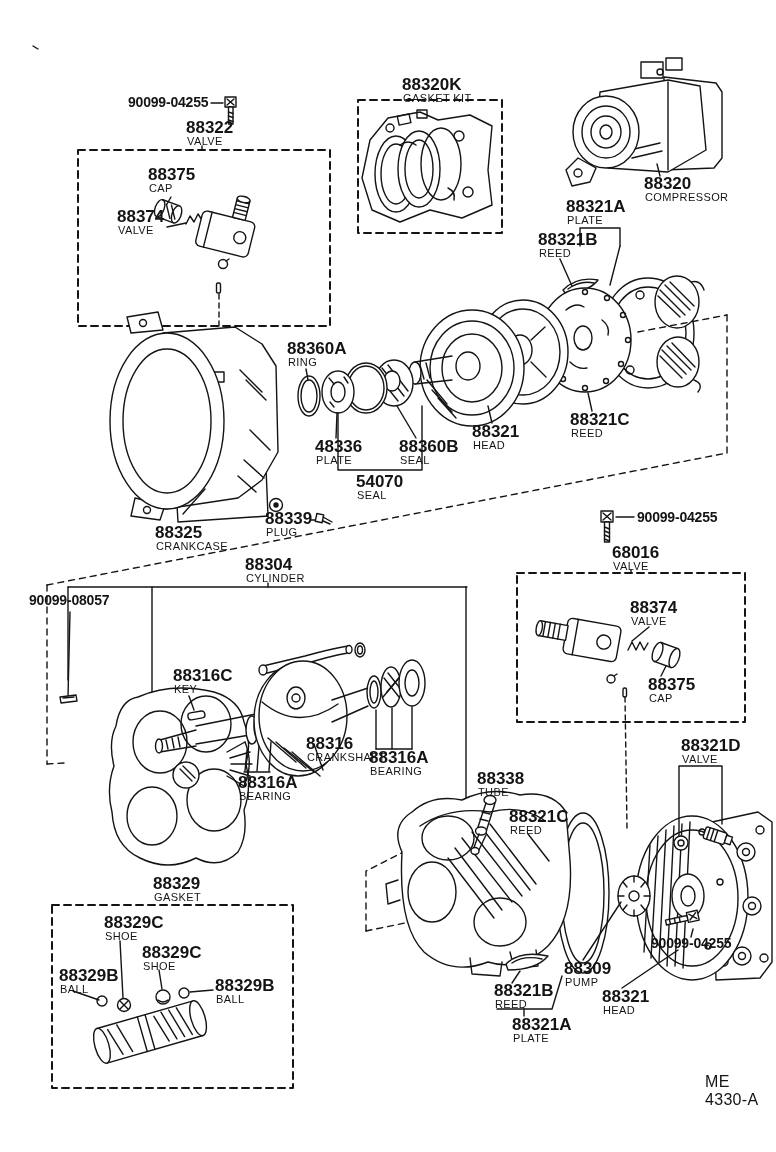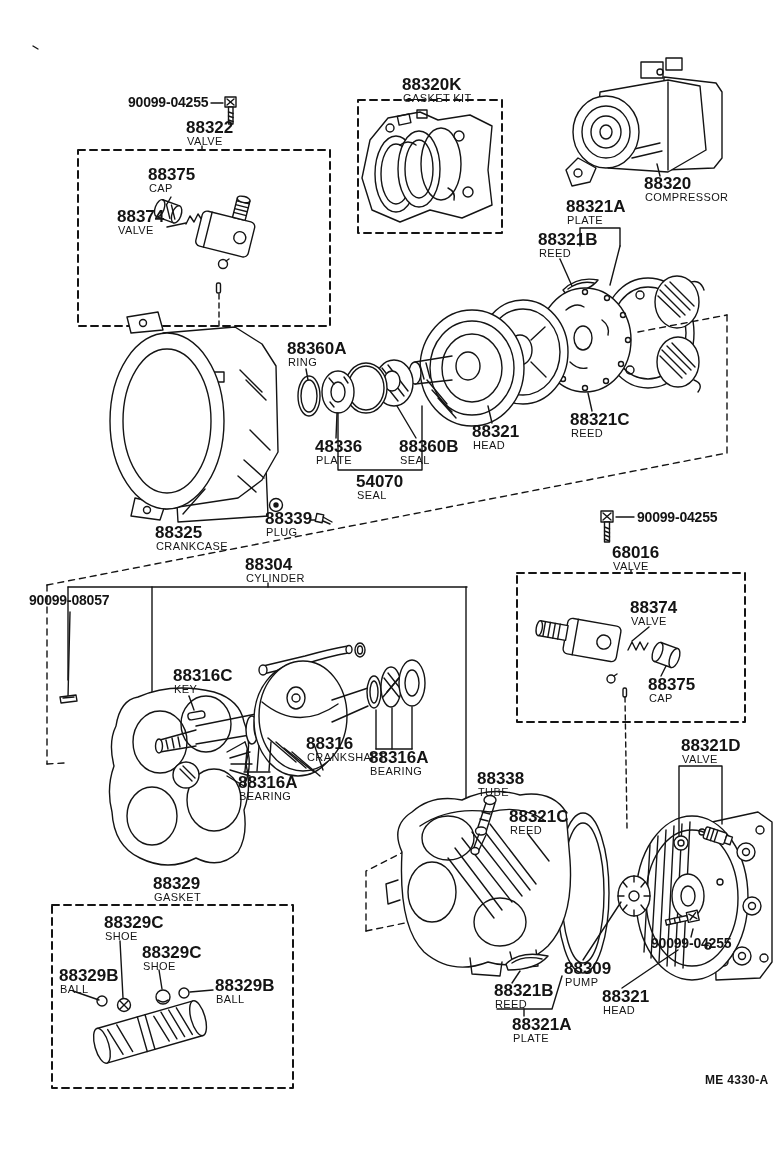--- a/index.html
+++ b/index.html
@@ -4,21 +4,21 @@
 <style>
   html,body{margin:0;padding:0;background:#ffffff;}
   .stage{position:relative;width:776px;height:1152px;background:#ffffff;
          font-family:"Liberation Sans",sans-serif;overflow:hidden;}
   svg.art{position:absolute;left:0;top:0;}
   svg.art *{vector-effect:non-scaling-stroke;}
   .lbl{position:absolute;color:#141414;white-space:nowrap;}
   .num{display:block;font-weight:700;font-size:17px;line-height:15px;}
   .num-sm{font-size:14px;letter-spacing:-0.2px;}
   .nm{display:block;font-weight:400;font-size:11px;line-height:10px;letter-spacing:0.4px;margin-top:1px;margin-left:1px;}
-  .footer-code{position:absolute;font-weight:700;font-size:12px;letter-spacing:0.3px;color:#141414;}
+  .footer-code{position:absolute;font-weight:400;font-size:16px;letter-spacing:0.3px;color:#141414;}
 </style>
 </head>
 <body>
 
 <div class="stage">
 
 <svg class="art" width="776" height="1152" viewBox="0 0 776 1152" fill="none" stroke="#141414" stroke-width="1.4" stroke-linecap="round" stroke-linejoin="round">
 
   <g>
         <path d="M33,46 l5,3"></path>

